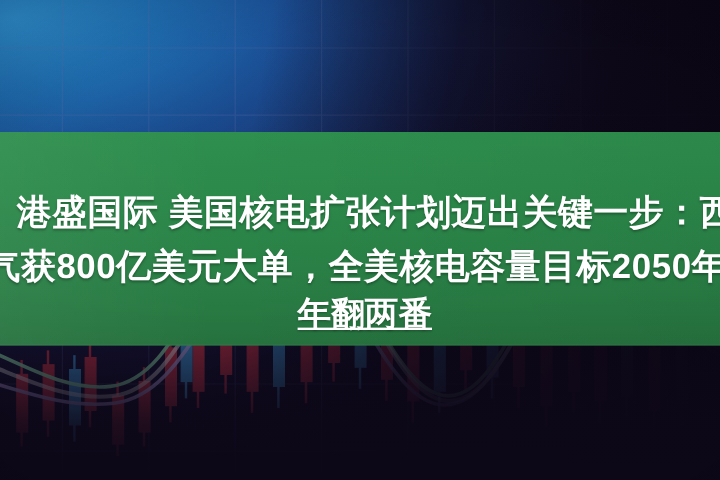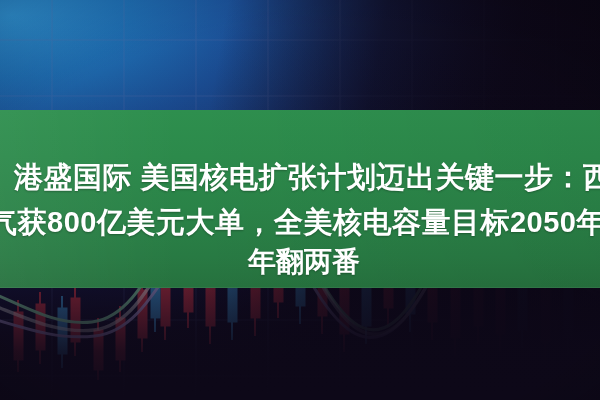--- a/index.html
+++ b/index.html
@@ -47,21 +47,21 @@
   }
   .hl{
     position:absolute;
     color:#ffffff;
     font-weight:bold;
     text-shadow:0 1px 2px rgba(0,0,0,.28);
     white-space:nowrap;
   }
   #hl-line1{ left:14px;  top:48px;  font-size:29px; }
   #hl-line2{ left:-12px; top:93px;  font-size:29px; }
-  #hl-line3{ left:248px; top:133px; font-size:28px; }
+  #hl-line3{ left:248px; top:133px; font-size:28px;text-decoration:underline; }
 
   
   #text-clip{position:absolute;inset:0;overflow:hidden;}
 </style>
 </head>
 <body>
 
 <div id="stage">
 
   <div class="layer" id="bg-base"></div>

